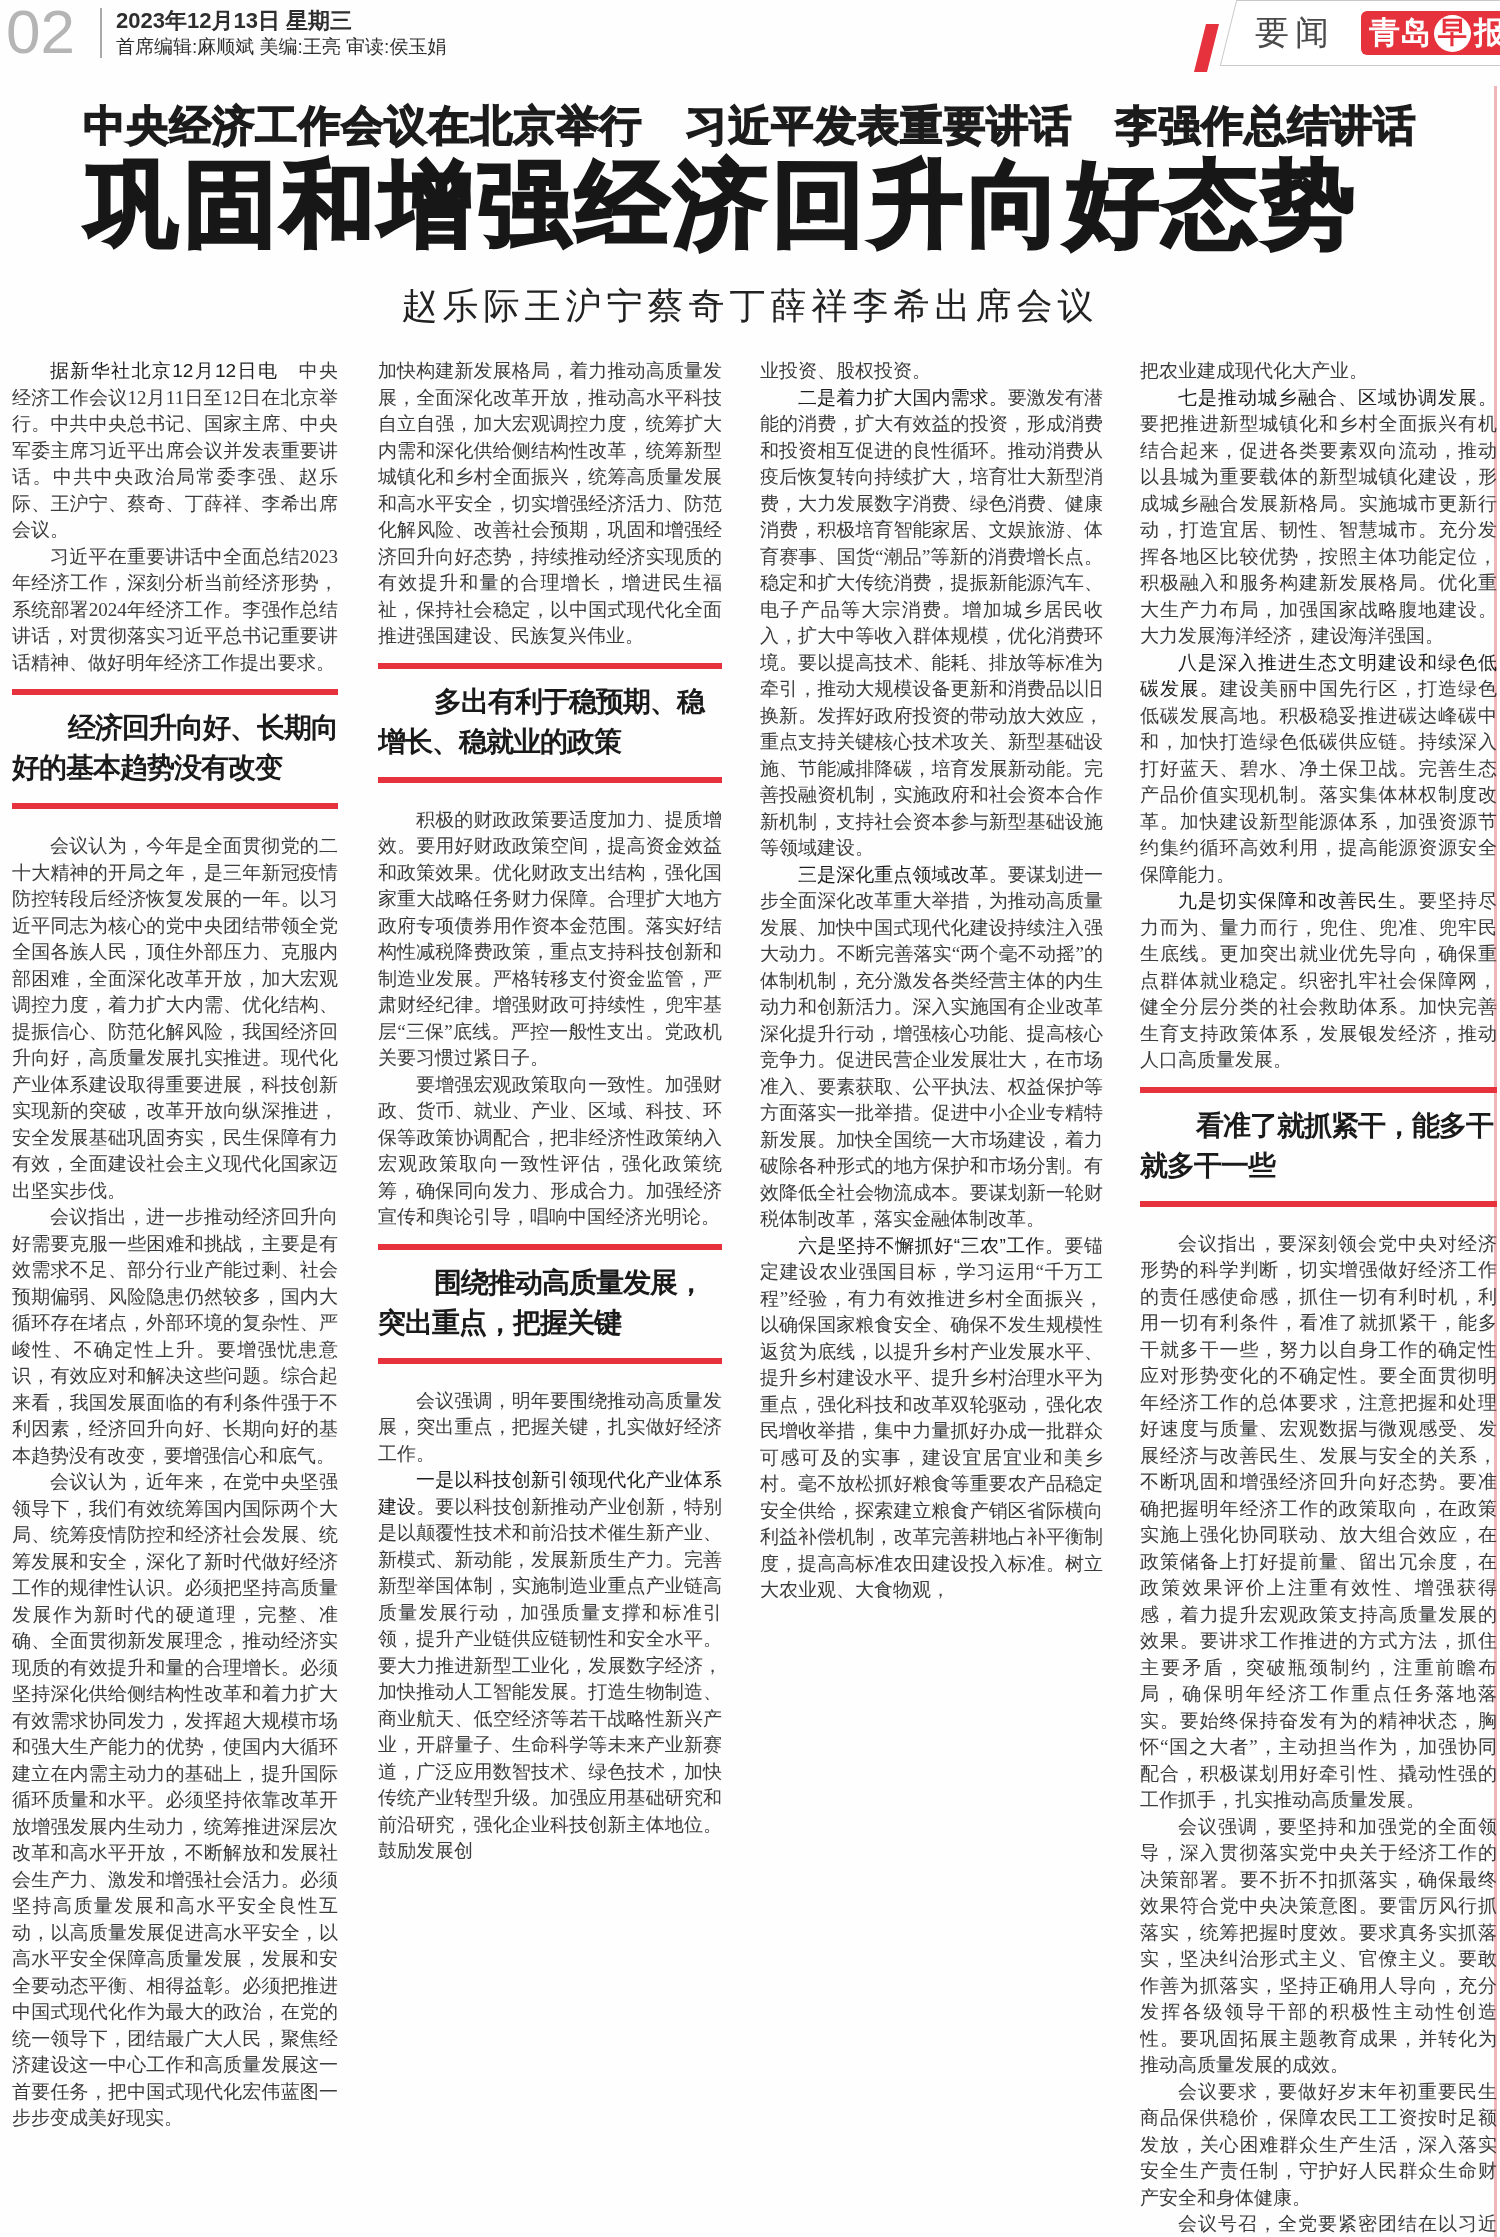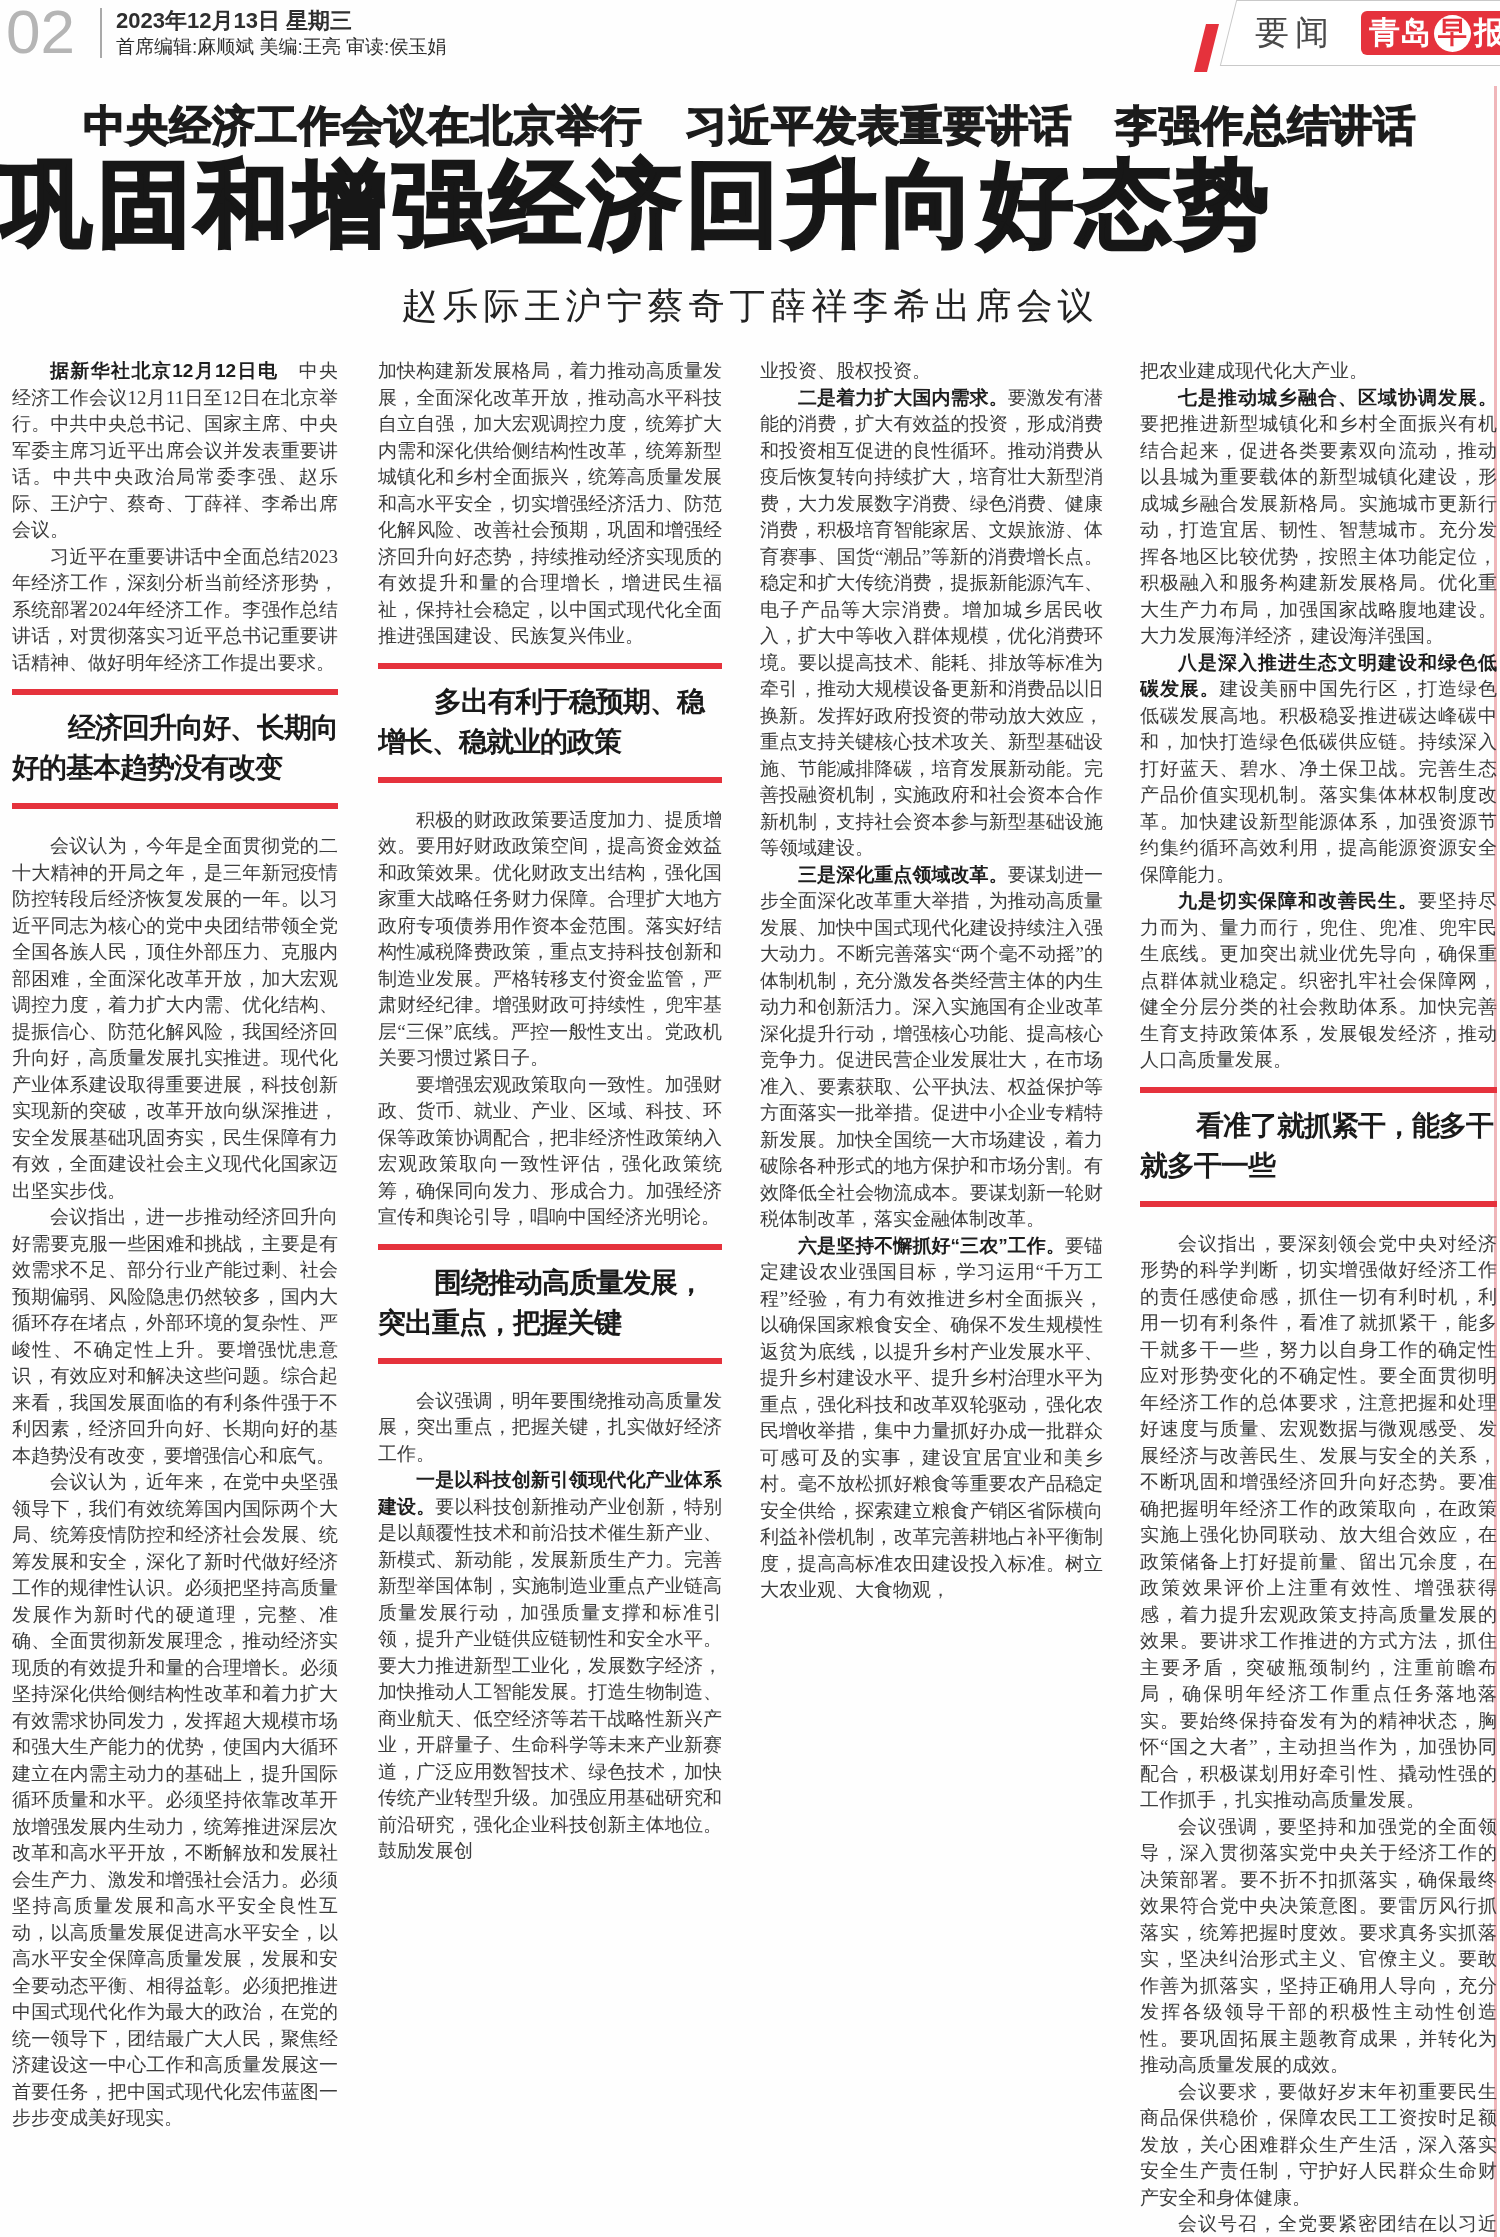--- a/index.html
+++ b/index.html
@@ -19,33 +19,33 @@
   .section-label{font-size:34px;color:#4a4a4a;letter-spacing:6px;font-weight:500;}
   .logo-box{background:#e5323c;border-radius:6px;height:44px;display:flex;align-items:center;
             padding:0 8px;gap:2px;}
   .logo-char{color:#fff;font-size:31px;font-weight:900;}
   .logo-circle{width:37px;height:37px;border-radius:50%;background:#fff;color:#e5323c;display:flex;
                align-items:center;justify-content:center;font-size:29px;font-weight:900;margin:0 1px;}
   .edge-line{position:absolute;left:1494px;top:86px;width:3px;height:2151px;background:#f0b6ba;}
   
   .kicker{position:absolute;left:0;top:98px;width:1500px;text-align:center;font-size:42px;
           font-weight:900;color:#1c1c1c;-webkit-text-stroke:1.5px #1c1c1c;letter-spacing:1px;}
-  .main-title{position:absolute;left:0;top:152px;width:1360px;text-align:left;font-size:93px;
+  .main-title{position:absolute;left:0;top:152px;width:1360px;text-align:right;font-size:93px;
           line-height:1.12;font-weight:900;color:#171717;-webkit-text-stroke:3px #171717;letter-spacing:5px;}
   .byline{position:absolute;left:0;top:282px;width:1500px;text-align:center;font-size:36px;
           font-weight:500;color:#222;letter-spacing:5px;}
   
   .col{position:absolute;top:358px;height:1879px;overflow:hidden;}
   .col1{left:12px;width:326px;}
   .col2{left:378px;width:344px;}
   .col3{left:760px;width:343px;}
   .col4{left:1140px;width:357px;}
   .para{margin:0;font-size:19px;line-height:26.5px;text-align:justify;text-indent:2em;color:#3c3c3c;}
   .para.cont{text-indent:0;}
-  .lead{font-family:"Liberation Sans","DejaVu Sans",sans-serif;font-weight:700;color:#1e1e1e;margin-top:8px;}
+  .lead{font-family:"Liberation Sans","DejaVu Sans",sans-serif;font-weight:400;color:#1e1e1e;margin-top:8px;}
   .section-header{font-family:"Liberation Sans","DejaVu Sans",sans-serif;font-size:28px;font-weight:800;
           line-height:40px;color:#1a1a1a;letter-spacing:-1px;text-indent:2em;text-align:left;
           border-top:6px solid #e5323c;border-bottom:6px solid #e5323c;padding:13px 0 15px;margin:13px 0 24px;}
 </style>
 </head>
 <body>
 
 <div>
   <div class="pagenum sans">02</div>
   <div class="topbar-divider"></div>

